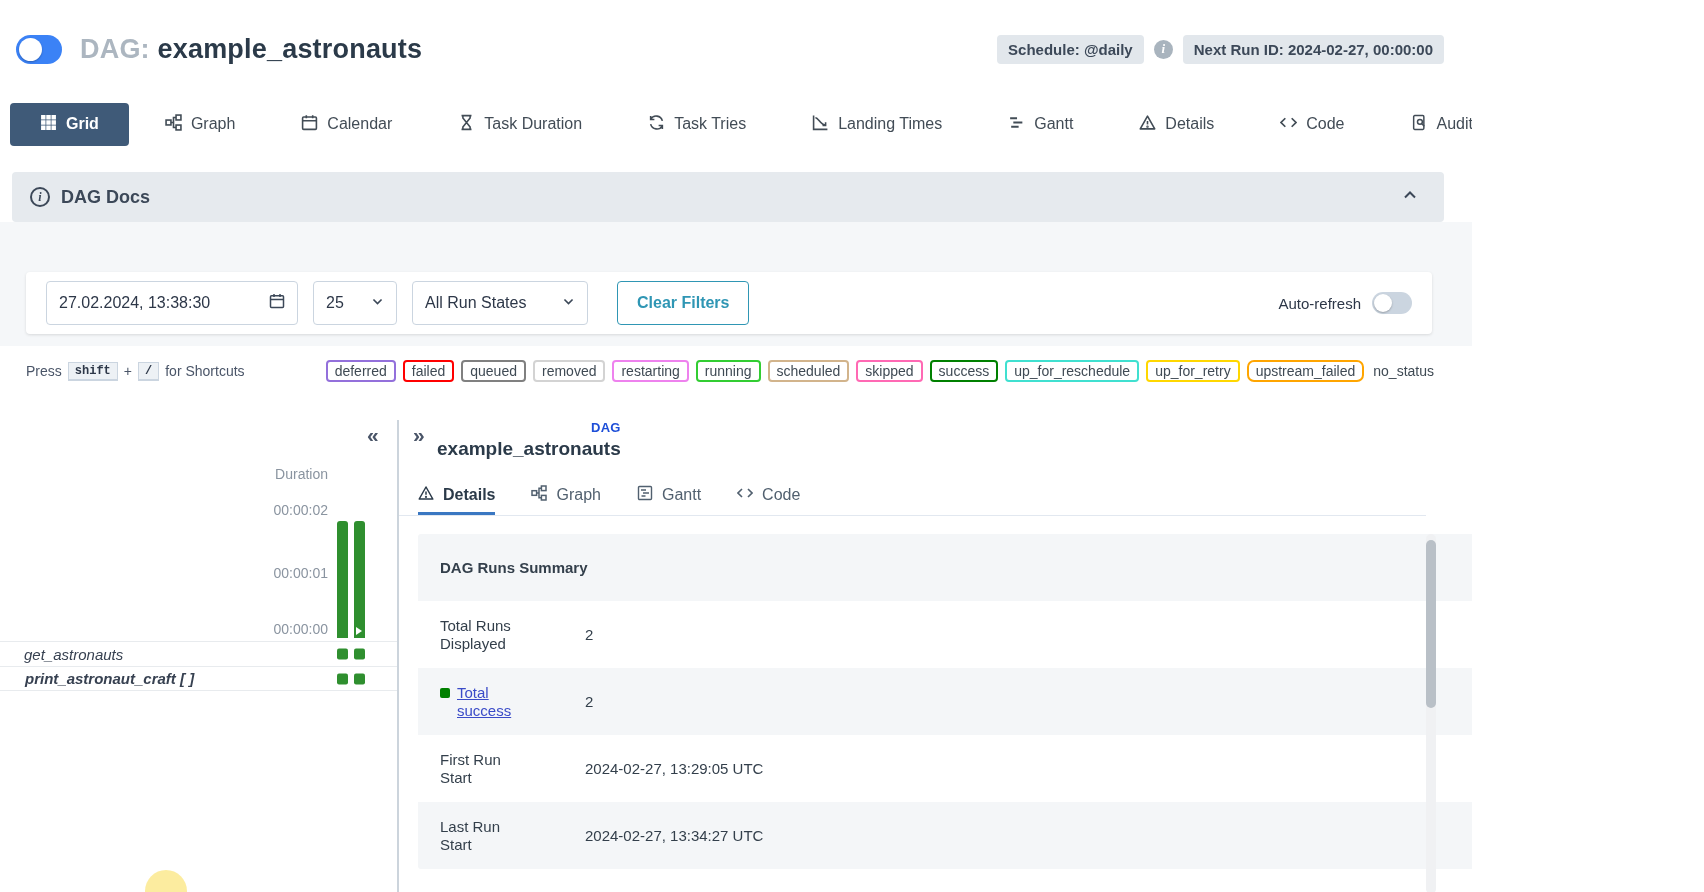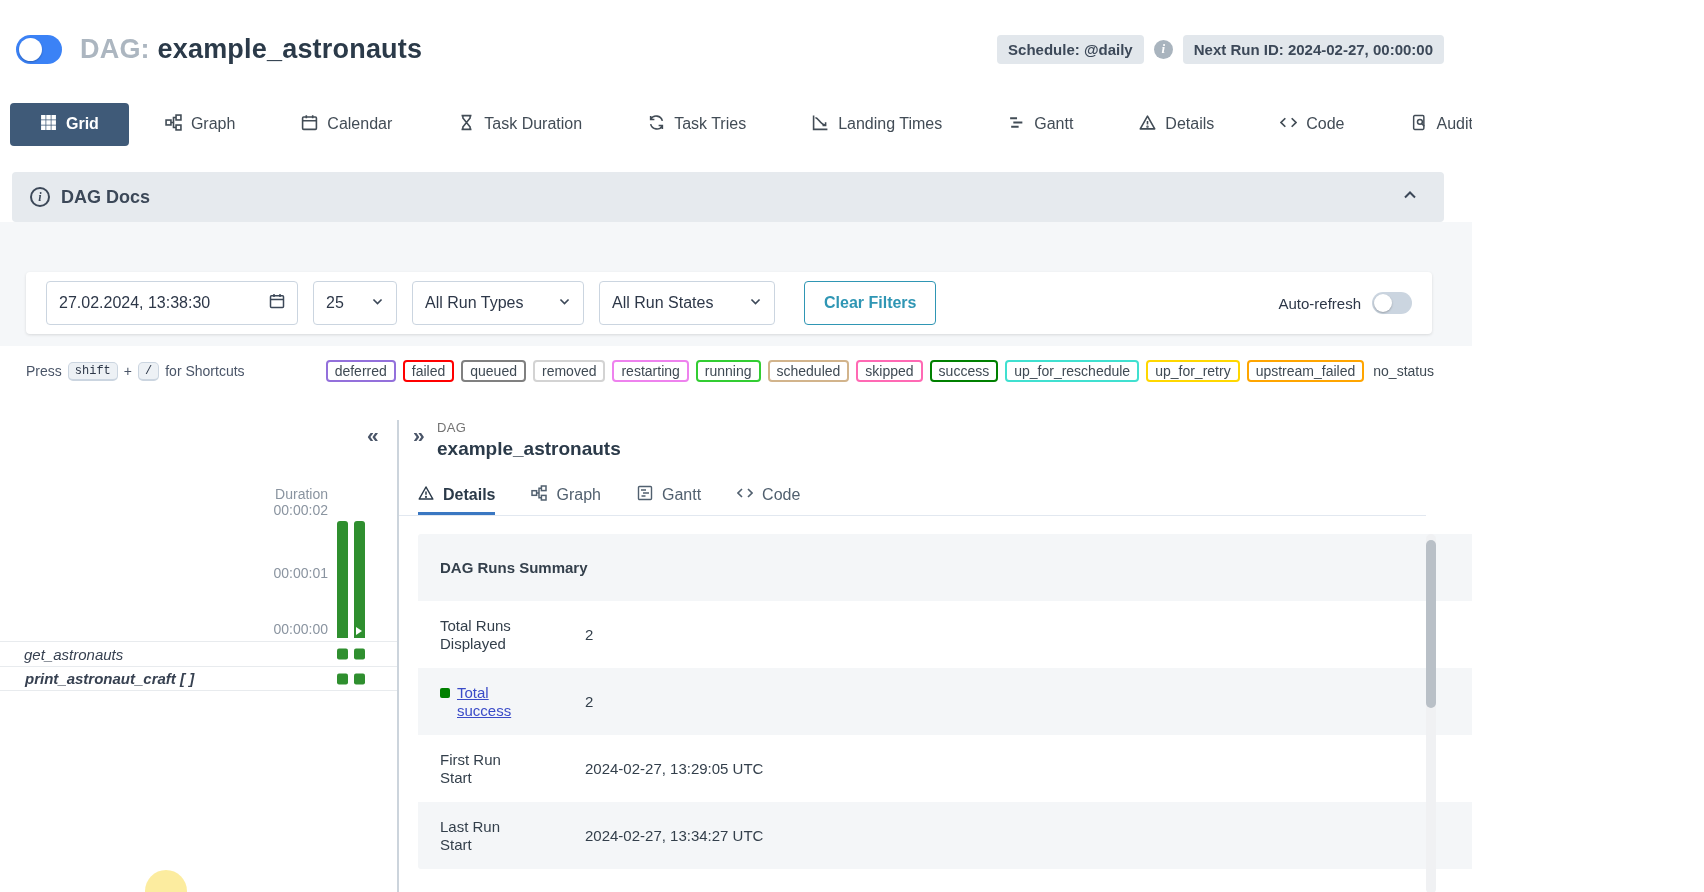--- a/index.html
+++ b/index.html
@@ -52,53 +52,53 @@
   .sel-runstates { width:176px; }
   .clear-btn { margin-left:14px; height:44px; padding:0 19px; background:#fff; border:1.5px solid #2f96b4; color:#2f96b4;
     font-size:16px; font-weight:700; border-radius:4px; cursor:pointer; font-family:"Liberation Sans",sans-serif; }
   .auto-refresh { margin-left:auto; display:flex; align-items:center; gap:11px; font-size:15px; color:#2d3748; }
   .mini-toggle { width:40px; height:22px; border-radius:11px; background:#cbd5e0; position:relative; display:inline-block; cursor:pointer; }
   .mini-toggle .knob { position:absolute; left:2px; top:2px; width:18px; height:18px; background:#fff; border-radius:50%; box-shadow:0 1px 2px rgba(0,0,0,.25); }
 
   
   .legend-row { margin-top:13px; height:24px; display:flex; align-items:center; justify-content:space-between; padding:0 36px 0 26px; }
   .shortcuts { font-size:14px; color:#4a5568; display:flex; align-items:center; gap:6px; }
-  .shortcuts kbd { background:#edf1f5; border:1px solid #cbd5e0; border-bottom-width:2px; border-radius:5px; padding:1px 6px;
-    font-family:"Liberation Mono",monospace; font-size:12px; color:#2d3748; }
+  .shortcuts kbd { background:#edf1f5; border:1px solid #cbd5e0; border-bottom-width:2px; border-radius:0; padding:1px 6px;
+    font-family:"Liberation Mono",monospace; font-size:12px; color:#2d3748;font-weight:bold; }
   .legend { display:flex; align-items:center; gap:7px; }
   .status-badge { border:2px solid transparent; border-radius:4px; padding:1px 7px; font-size:14px; color:#3f4a54; background:#fff; cursor:pointer; white-space:nowrap; }
   .status-badge.plain { border:none; padding:1px 2px; cursor:default; }
 
   
   .main { position:relative; margin-top:37px; height:474px; }
   .v-divider { position:absolute; left:397px; top:0; bottom:0; width:2px; background:#ccd4dc; }
   .panel-btn { position:absolute; top:4px; background:none; border:none; font-size:21px; font-weight:700; color:#4a5568; cursor:pointer; line-height:1; font-family:"Liberation Sans",sans-serif; }
   .collapse-btn { left:367px; }
   .expand-btn { left:14px; }
 
   
   .grid-panel { position:absolute; left:0; top:0; width:397px; height:100%; }
   .axis-text { position:absolute; font-size:14px; color:#8a94a0; right:69px; text-align:right; }
-  .duration-label { top:46px;margin-top:20px; }
+  .duration-label { top:46px; }
   .tick-0 { top:82px; } .tick-1 { top:145px; } .tick-2 { top:201px; }
   .run-bar { position:absolute; width:11px; top:101px; height:117px; background:#2f8f2f; border-radius:3px 3px 0 0; cursor:pointer; }
   .run-bar-1 { left:337px; }
   .run-bar-2 { left:354px; }
   .bar-play-marker { position:absolute; bottom:3px; left:2px; width:0; height:0;
     border-top:4px solid transparent; border-bottom:4px solid transparent; border-left:6px solid #fff; }
   .task-rows { position:absolute; top:221px; left:0; width:397px; }
   .task-row { position:relative; height:25px; border-top:1px solid #e8ebee; display:flex; align-items:center; padding-left:24px; font-size:15px; color:#374151; cursor:pointer;font-style:italic; }
   .task-row.mapped { font-weight:700; border-bottom:1px solid #e8ebee;padding-left:25px; }
   .squares { position:absolute; left:337px; top:50%; transform:translateY(-50%); display:flex; gap:6px; }
   .ti-square { width:11px; height:11px; background:#2f8f2f; border-radius:2px; cursor:pointer; }
 
   
   .detail-panel { position:absolute; left:399px; right:0; top:0; bottom:0; }
   .dp-header { position:absolute; left:38px; top:0; }
-  .dp-kicker { font-size:13px; font-weight:400; color:#737373; letter-spacing:.3px; }
+  .dp-kicker { font-size:13px; font-weight:700; color:#1d4ed8; letter-spacing:.3px;text-align:right; }
   .dp-title { font-size:19px; font-weight:700; color:#2b3a49; margin-top:3px; }
   .dp-tabs { position:absolute; left:0; right:46px; top:58px; height:38px; display:flex; align-items:stretch; padding-left:19px; border-bottom:1px solid #e2e8f0; }
   .dp-tab { display:flex; align-items:center; gap:9px; font-size:16px; color:#51606f; margin-right:36px; cursor:pointer; border-bottom:3px solid transparent; }
   .dp-tab svg { width:16px; height:16px; }
   .dp-tab.active { color:#2b3a49; font-weight:700; border-bottom-color:#3a77c2; }
   .dp-table { position:absolute; left:19px; top:114px; width:1240px; border-radius:3px; overflow:hidden; }
   .dp-row { display:flex; align-items:center; min-height:67px; background:#fff; }
   .dp-row.shade { background:#f4f6f8; }
   .dp-row-label { flex:0 0 167px; padding:12px 55px 12px 22px; font-size:15px; color:#333f4b; line-height:1.2; }
   .dp-row.head .dp-row-label { font-weight:700; flex-basis:260px; }
@@ -238,26 +238,20 @@
               <rect x="1.5" y="2.8" width="13" height="11.7" rx="1"></rect>
               <path d="M1.5 6.4h13M5 1.1v3M11 1.1v3"></path>
             </svg></span>
       </div>
       <div class="select sel-pagesize">
         <span>25</span>
         <span><svg viewBox="0 0 16 16" fill="none" stroke="#3c4858" stroke-width="2">
               <path d="m3 5.5 5 5 5-5"></path>
             </svg></span>
       </div>
-      <div class="select sel-runtypes">
-        <span>All Run Types</span>
-        <span><svg viewBox="0 0 16 16" fill="none" stroke="#3c4858" stroke-width="2">
-              <path d="m3 5.5 5 5 5-5"></path>
-            </svg></span>
-      </div>
       <div class="select sel-runstates">
         <span>All Run States</span>
         <span><svg viewBox="0 0 16 16" fill="none" stroke="#3c4858" stroke-width="2">
               <path d="m3 5.5 5 5 5-5"></path>
             </svg></span>
       </div>
       <button class="clear-btn">Clear Filters</button>
       <div class="auto-refresh">
         <span>Auto-refresh</span>
         <span class="mini-toggle">
@@ -280,21 +274,21 @@
       <span class="status-badge" style="border-color: rgb(255, 0, 0);">failed</span>
       <span class="status-badge" style="border-color: rgb(128, 128, 128);">queued</span>
       <span class="status-badge" style="border-color: rgb(211, 211, 211);">removed</span>
       <span class="status-badge" style="border-color: rgb(238, 130, 238);">restarting</span>
       <span class="status-badge" style="border-color: rgb(50, 205, 50);">running</span>
       <span class="status-badge" style="border-color: rgb(210, 180, 140);">scheduled</span>
       <span class="status-badge" style="border-color: rgb(255, 105, 180);">skipped</span>
       <span class="status-badge" style="border-color: rgb(0, 128, 0);">success</span>
       <span class="status-badge" style="border-color: rgb(64, 224, 208);">up_for_reschedule</span>
       <span class="status-badge" style="border-color: rgb(255, 215, 0);">up_for_retry</span>
-      <span class="status-badge" style="border-color: rgb(255, 165, 0);">upstream_failed</span>
+      <span class="status-badge" style="border-color: rgb(255, 165, 0); border-radius: 7px;">upstream_failed</span>
       <span class="status-badge plain">no_status</span>
     </div>
   </section>
 
   <main class="main">
 
     <div class="grid-panel">
       <span class="axis-text duration-label">Duration</span>
       <span class="axis-text tick-0">00:00:02</span>
       <span class="axis-text tick-1">00:00:01</span>

